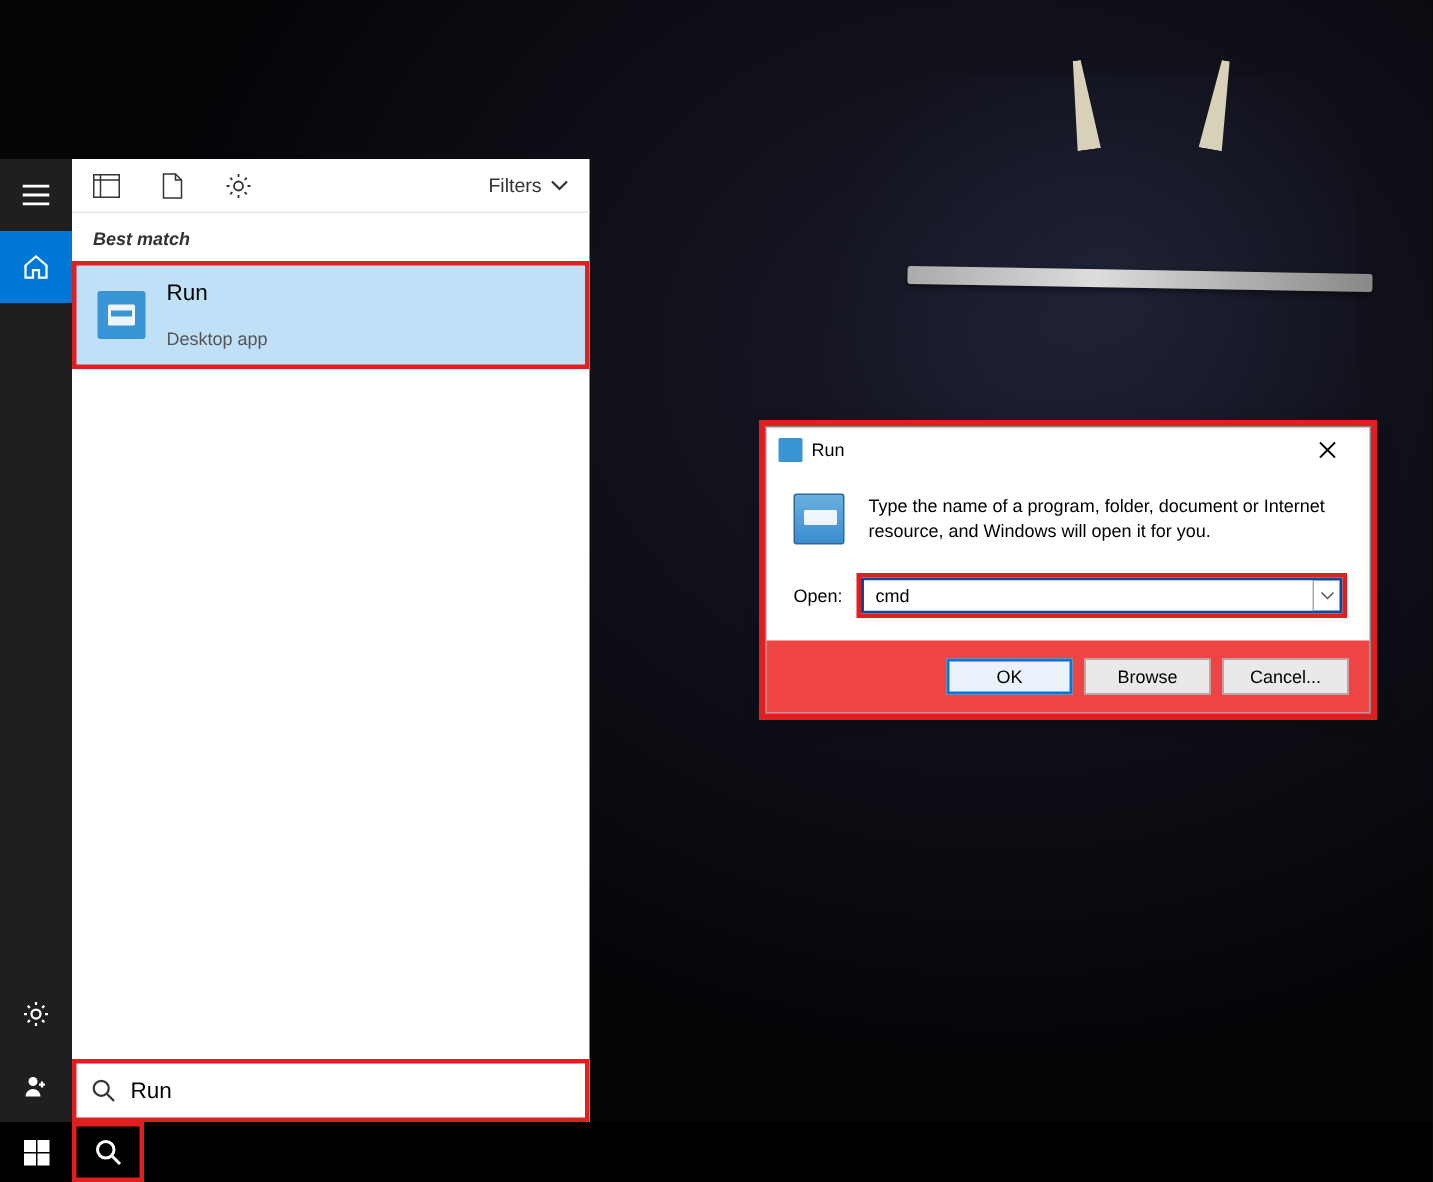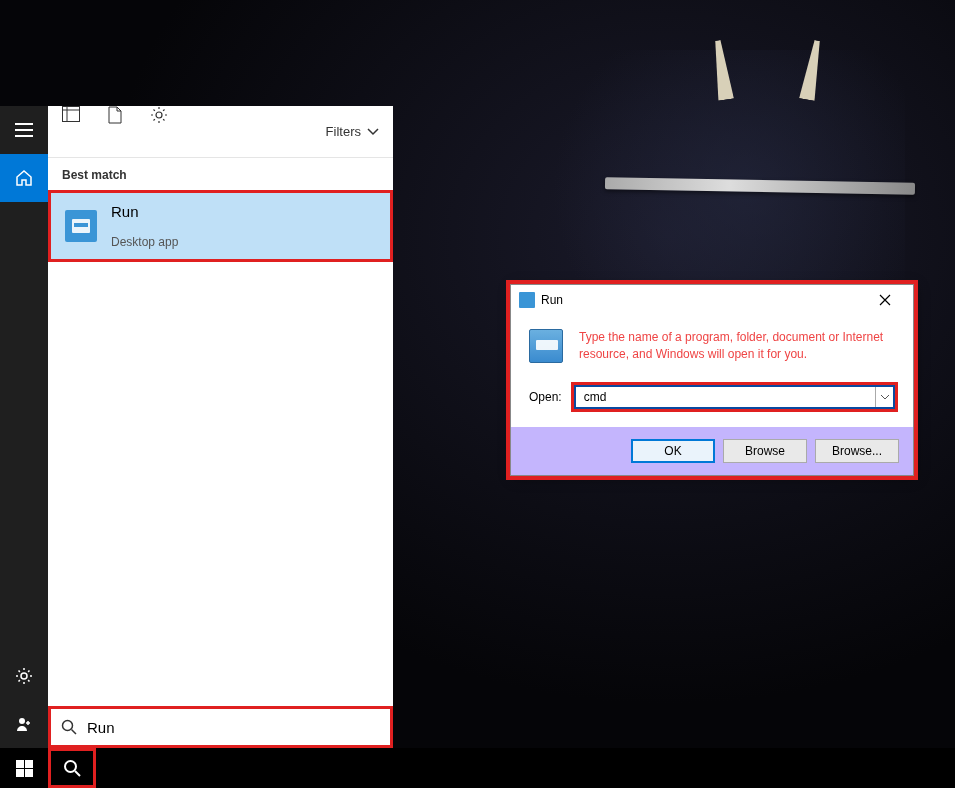--- a/index.html
+++ b/index.html
@@ -32,48 +32,48 @@
 
   
   .start-rail { position: absolute; left: 0; bottom: 40px; width: 48px; height: 642px; background: #1f1f1f; display: flex; flex-direction: column; }
   .rail-top { flex: 0 0 auto; }
   .rail-bottom { margin-top: auto; }
   .rail-item { width: 48px; height: 48px; display: flex; align-items: center; justify-content: center; cursor: pointer; color: #fff; }
   .rail-item.active { background: #0078d7; }
 
   
   .search-panel { position: absolute; left: 48px; bottom: 40px; width: 345px; height: 642px; background: #fff; display: flex; flex-direction: column; }
-  .search-toolbar { height: 52px; border-bottom: 1px solid #e5e5e5; display: flex; padding: 0 14px; gap: 28px; }
+  .search-toolbar { height: 36px; border-bottom: 1px solid #e5e5e5; display: flex; align-items: center; padding: 0 14px; gap: 28px; }
   .search-toolbar .spacer { flex: 1; }
   .filters { display: flex; align-items: center; gap: 6px; font-size: 13px; color: #333; cursor: pointer; }
-  .section-label { font-size: 12px; font-weight: 600; color: #333; padding: 10px 14px 8px; }
+  .section-label { font-size: 12px; font-weight: 600; color: #333; padding: 10px 14px 8px; font-style: italic; }
   .result-item { display: flex; align-items: center; gap: 14px; padding: 10px 14px; background: #bfe0f7; border: 3px solid #e02020; cursor: pointer; }
   .result-icon { width: 32px; height: 32px; background: #3a95d6; border-radius: 2px; display: flex; align-items: center; justify-content: center; }
   .result-text .title { font-size: 15px; color: #000; }
   .result-text .subtitle { font-size: 12px; color: #555; margin-top: 15px; }
   .search-results-area { flex: 1; }
   .search-input-row { height: 42px; background: #fff; border: 3px solid #e02020; display: flex; align-items: center; padding: 0 10px; gap: 10px; }
   .search-input-row input { flex: 1; border: none; outline: none; font-size: 15px; background: transparent; }
 
   
   .run-dialog { position: absolute; top: 284px; left: 510px; width: 404px; background: #fff; border: 1px solid #888; box-shadow: 2px 2px 12px rgba(0,0,0,0.4); outline: 4px solid #e02020; }
   .run-titlebar { height: 30px; display: flex; align-items: center; padding: 0 8px; font-size: 12px; color: #000; }
   .run-titlebar .ticon { width: 16px; height: 16px; background: #3a95d6; margin-right: 6px; border-radius: 1px; position: relative; }
   .run-titlebar .close { margin-left: auto; width: 40px; height: 28px; display: flex; align-items: center; justify-content: center; font-size: 16px; cursor: pointer; }
   .run-body { padding: 14px 18px 18px; }
   .run-top { display: flex; gap: 16px; align-items: flex-start; }
   .run-bigicon { width: 34px; height: 34px; background: linear-gradient(#6ab0e0,#3a8bcf); border: 1px solid #2a6aa0; border-radius: 2px; flex-shrink: 0; position: relative; }
   .run-bigicon::after { content:""; position:absolute; left:6px; top:10px; width:22px; height:10px; background:#fff; opacity:0.9; border-radius:1px; }
-  .run-desc { font-size: 12px; color: #ef4444; line-height: 1.4; }
+  .run-desc { font-size: 12px; color: #000000; line-height: 1.4; }
   .run-openrow { display: flex; align-items: center; gap: 12px; margin-top: 22px; }
   .run-openrow label { font-size: 12px; color: #000; }
   .run-combo { flex: 1; display: flex; border: 2px solid #0a4aa0; outline: 3px solid #e02020; height: 24px; }
   .run-combo input { flex: 1; border: none; outline: none; padding: 4px 8px; font-size: 12px; }
   .run-combo .arrow { width: 18px; display: flex; align-items: center; justify-content: center; border-left: 1px solid #aaa; cursor: pointer; }
-  .run-footer { background: #c4b5fd; padding: 12px 14px; display: flex; justify-content: flex-end; gap: 8px; }
+  .run-footer { background: #ef4444; padding: 12px 14px; display: flex; justify-content: flex-end; gap: 8px; }
   .run-footer button { width: 84px; height: 24px; font-size: 12px; background: #e9e9e9; border: 1px solid #aaa; cursor: pointer; }
   .run-footer button.primary { border: 2px solid #0078d7; background: #eaf3fb; }
 
   svg { display: block; }
 </style>
 </head>
 <body>
 
 <div class="desktop-bg">
   <div class="fang1"></div>
@@ -198,21 +198,21 @@
                 <path d="M1 1l4 4 4-4" fill="none" stroke="#555"></path>
               </svg>
           </span>
         </div>
       </div>
     </div>
   </div>
   <div class="run-footer">
     <button class="primary">OK</button>
     <button>Browse</button>
-    <button>Browse...</button>
+    <button>Cancel...</button>
   </div>
 </div>
 
 <div class="taskbar">
   <div class="taskbar-start">
     <div class="win-logo">
       <span></span>
         <span></span>
         <span></span>
         <span></span>

